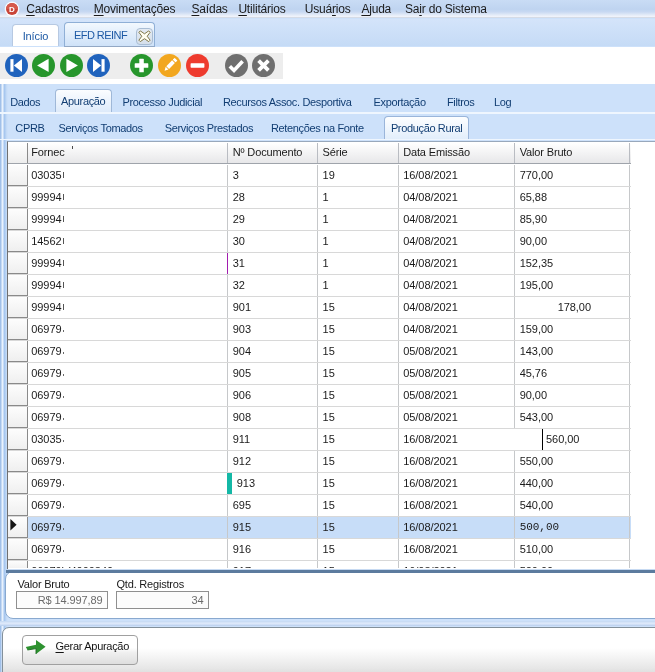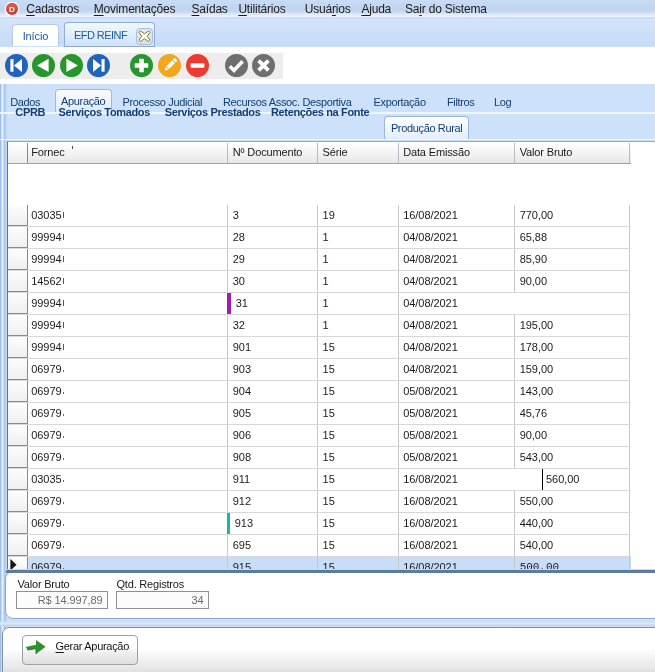--- a/index.html
+++ b/index.html
@@ -25,35 +25,35 @@
 
 #toolbar { position:absolute; left:0; top:47px; width:655px; height:37px; background:#fff; }
 #toolbar .bg { position:absolute; left:0; top:6px; width:283px; height:25.5px; background:#ededed; }
 .tbtn { position:absolute; top:54.2px; width:23px; height:23px; border-radius:50%; }
 .tbtn svg { display:block; }
 
 #content { position:absolute; left:0; top:84px; width:655px; height:588px;
   background:linear-gradient(90deg,#8fb4e4 0px,#e9f2fd 2.5px,#a7c7ef 4.5px,#c3daf6 6.5px,#cde1fa 8px,#cde1fa); }
 
 .pt1 { position:absolute; top:96px; font-size:11px; letter-spacing:-0.35px; color:#123e73; line-height:13px; }
-.pt2 { position:absolute; top:106px; font-size:11px; letter-spacing:-0.35px; color:#123e73; line-height:13px;font-weight:bold; }
+.pt2 { position:absolute; top:122px; font-size:11px; letter-spacing:-0.35px; color:#123e73; line-height:13px; }
 #seltab1 { position:absolute; left:54.5px; top:89px; width:57.5px; height:23px;
   background:linear-gradient(#fbfdff,#ddeafa); border:1px solid #9fb8d8; border-bottom:none;
   border-radius:4px 4px 0 0; color:#123e73; font-size:11px; letter-spacing:-0.35px;
   text-align:center; line-height:22px; }
 #sheetline1 { position:absolute; left:0; top:111.5px; width:655px; height:2px; background:#eff6fe; }
 #seltab2 { position:absolute; left:384.4px; top:115.5px; width:84.5px; height:23px;
   background:linear-gradient(#fdfeff,#e2eefb); border:1px solid #9ab5da; border-bottom:none;
   border-radius:4px 4px 0 0; color:#123e73; font-size:11px; letter-spacing:-0.35px;
   text-align:center; line-height:22px; }
 #sheetline2 { position:absolute; left:0; top:138.5px; width:655px; height:1.5px; background:#eff6fe; }
 
 #grid { position:absolute; left:7px; top:141.0px; width:648px; height:431.5px;
   background:#fff; border-top:1.4px solid #98a8bc; border-left:1.5px solid #6f6f6f; }
-#gbody { position:absolute; left:0px; top:0; width:646.5px; height:426px; overflow:hidden;margin-top:40px; }
+#gbody { position:absolute; left:0px; top:0; width:646.5px; height:426px; overflow:hidden; }
 #ghead { position:absolute; left:0px; top:1.3px; width:622.5px; height:21.2px;
   background:linear-gradient(#ffffff,#e7e7e9); border-bottom:1.2px solid #9fa4ab; }
 #ghead .indh { position:absolute; left:0; top:0; width:20.2px; height:100%; border-right:1.4px solid #8a8a8a;
   background:linear-gradient(#ffffff,#ededed); }
 .hcell { position:absolute; top:0; height:100%; font-size:11px; letter-spacing:-0.15px;
   color:#1a1a1a; line-height:18.6px; overflow:hidden; white-space:nowrap; }
 .hvline { position:absolute; top:0; width:1px; height:100%; background:#b9bcc2; }
 .row { position:absolute; left:0; width:622.5px; overflow:hidden; border-bottom:1px solid #d8d8d8; }
 .row .ind { position:absolute; left:0; top:0; width:20.2px; height:100%; border-right:1.4px solid #8a8a8a;
   border-bottom:1px solid #8a8a8a; background:linear-gradient(#fdfdfd,#efefef); }
@@ -216,41 +216,42 @@
         <div class="cell" style="left:20.2px;width:199.1px;padding-left:3px;">14562<span class="pm"></span></div>
         <div class="cell" style="left:219.3px;width:89.8px;padding-left:4.5px;border-left:1px solid #c6c8ca;">30</div>
         <div class="cell" style="left:309.1px;width:80.6px;padding-left:4.5px;border-left:1px solid #c6c8ca;">1</div>
         <div class="cell" style="left:389.7px;width:116.5px;padding-left:4.5px;border-left:1px solid #c6c8ca;">04/08/2021</div>
         <div class="cell" style="left:506.2px;width:114.8px;padding-left:4.5px;border-left:1px solid #c6c8ca;">90,00</div>
         <div class="vline" style="left:621.0px"></div>
       </div>
 <div class="row" style="top:110.5px;height:22.0px;background:#fff">
         <div class="ind"></div>
         <div class="cell" style="left:20.2px;width:199.1px;padding-left:3px;">99994<span class="pm"></span></div>
-        <div class="cell" style="left:219.3px;width:89.8px;padding-left:4.5px;border-left:4px solid #a21caf;">31</div>
-        <div class="cell" style="left:309.1px;width:80.6px;padding-left:4.5px;border-left:1px solid #c6c8ca;">1</div>
-        <div class="cell" style="left:389.7px;width:116.5px;padding-left:4.5px;border-left:1px solid #c6c8ca;">04/08/2021</div>
+        <div class="cell" style="left:219.3px;width:89.8px;padding-left:4.5px;border-left:1px solid #a21caf;">31</div>
+        <div class="cell" style="left:309.1px;width:80.6px;padding-left:4.5px;border-left:1px solid #c6c8ca;">1</div>
+        <div class="cell" style="left:389.7px;width:116.5px;padding-left:4.5px;border-left:1px solid #c6c8ca;">04/08/2021</div>
+        <div class="cell" style="left:506.2px;width:114.8px;padding-left:4.5px;border-left:1px solid #c6c8ca;">152,35</div>
         <div class="vline" style="left:621.0px"></div>
       </div>
 <div class="row" style="top:132.5px;height:22.0px;background:#fff">
         <div class="ind"></div>
         <div class="cell" style="left:20.2px;width:199.1px;padding-left:3px;">99994<span class="pm"></span></div>
         <div class="cell" style="left:219.3px;width:89.8px;padding-left:4.5px;border-left:1px solid #c6c8ca;">32</div>
         <div class="cell" style="left:309.1px;width:80.6px;padding-left:4.5px;border-left:1px solid #c6c8ca;">1</div>
         <div class="cell" style="left:389.7px;width:116.5px;padding-left:4.5px;border-left:1px solid #c6c8ca;">04/08/2021</div>
         <div class="cell" style="left:506.2px;width:114.8px;padding-left:4.5px;border-left:1px solid #c6c8ca;">195,00</div>
         <div class="vline" style="left:621.0px"></div>
       </div>
 <div class="row" style="top:154.5px;height:22.0px;background:#fff">
         <div class="ind"></div>
         <div class="cell" style="left:20.2px;width:199.1px;padding-left:3px;">99994<span class="pm"></span></div>
         <div class="cell" style="left:219.3px;width:89.8px;padding-left:4.5px;border-left:1px solid #c6c8ca;">901</div>
         <div class="cell" style="left:309.1px;width:80.6px;padding-left:4.5px;border-left:1px solid #c6c8ca;">15</div>
         <div class="cell" style="left:389.7px;width:116.5px;padding-left:4.5px;border-left:1px solid #c6c8ca;">04/08/2021</div>
-        <div class="cell" style="left:506.2px;width:114.8px;padding-left:4.5px;border-left:1px solid #c6c8ca;">178,00</div>
+        <div class="cell" style="left:506.2px;width:114.8px;padding-left:4.5px;border-left:1px solid #c6c8ca;text-align:center;">178,00</div>
         <div class="vline" style="left:621.0px"></div>
       </div>
 <div class="row" style="top:176.5px;height:22.0px;background:#fff">
         <div class="ind"></div>
         <div class="cell" style="left:20.2px;width:199.1px;padding-left:3px;">06979<span class="pmd"></span></div>
         <div class="cell" style="left:219.3px;width:89.8px;padding-left:4.5px;border-left:1px solid #c6c8ca;">903</div>
         <div class="cell" style="left:309.1px;width:80.6px;padding-left:4.5px;border-left:1px solid #c6c8ca;">15</div>
         <div class="cell" style="left:389.7px;width:116.5px;padding-left:4.5px;border-left:1px solid #c6c8ca;">04/08/2021</div>
         <div class="cell" style="left:506.2px;width:114.8px;padding-left:4.5px;border-left:1px solid #c6c8ca;">159,00</div>
         <div class="vline" style="left:621.0px"></div>
@@ -305,21 +306,21 @@
         <div class="cell" style="left:20.2px;width:199.1px;padding-left:3px;">06979<span class="pmd"></span></div>
         <div class="cell" style="left:219.3px;width:89.8px;padding-left:4.5px;border-left:1px solid #c6c8ca;">912</div>
         <div class="cell" style="left:309.1px;width:80.6px;padding-left:4.5px;border-left:1px solid #c6c8ca;">15</div>
         <div class="cell" style="left:389.7px;width:116.5px;padding-left:4.5px;border-left:1px solid #c6c8ca;">16/08/2021</div>
         <div class="cell" style="left:506.2px;width:114.8px;padding-left:4.5px;border-left:1px solid #c6c8ca;">550,00</div>
         <div class="vline" style="left:621.0px"></div>
       </div>
 <div class="row" style="top:330.5px;height:22.0px;background:#fff">
         <div class="ind"></div>
         <div class="cell" style="left:20.2px;width:199.1px;padding-left:3px;">06979<span class="pmd"></span></div>
-        <div class="cell" style="left:219.3px;width:89.8px;padding-left:4.5px;border-left:3px solid #14b8a6;">913</div>
+        <div class="cell" style="left:219.3px;width:89.8px;padding-left:4.5px;border-left:5px solid #14b8a6;">913</div>
         <div class="cell" style="left:309.1px;width:80.6px;padding-left:4.5px;border-left:1px solid #c6c8ca;">15</div>
         <div class="cell" style="left:389.7px;width:116.5px;padding-left:4.5px;border-left:1px solid #c6c8ca;">16/08/2021</div>
         <div class="cell" style="left:506.2px;width:114.8px;padding-left:4.5px;border-left:1px solid #c6c8ca;">440,00</div>
         <div class="vline" style="left:621.0px"></div>
       </div>
 <div class="row" style="top:352.5px;height:22.0px;background:#fff">
         <div class="ind"></div>
         <div class="cell" style="left:20.2px;width:199.1px;padding-left:3px;">06979<span class="pmd"></span></div>
         <div class="cell" style="left:219.3px;width:89.8px;padding-left:4.5px;border-left:1px solid #c6c8ca;">695</div>
         <div class="cell" style="left:309.1px;width:80.6px;padding-left:4.5px;border-left:1px solid #c6c8ca;">15</div>

